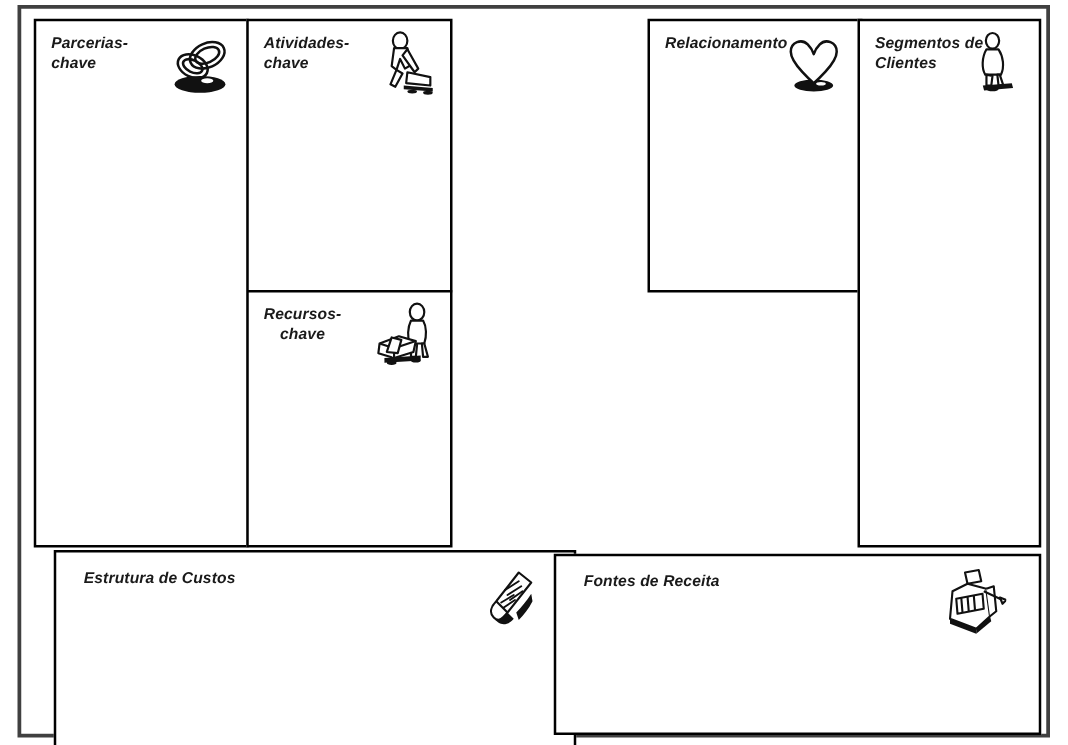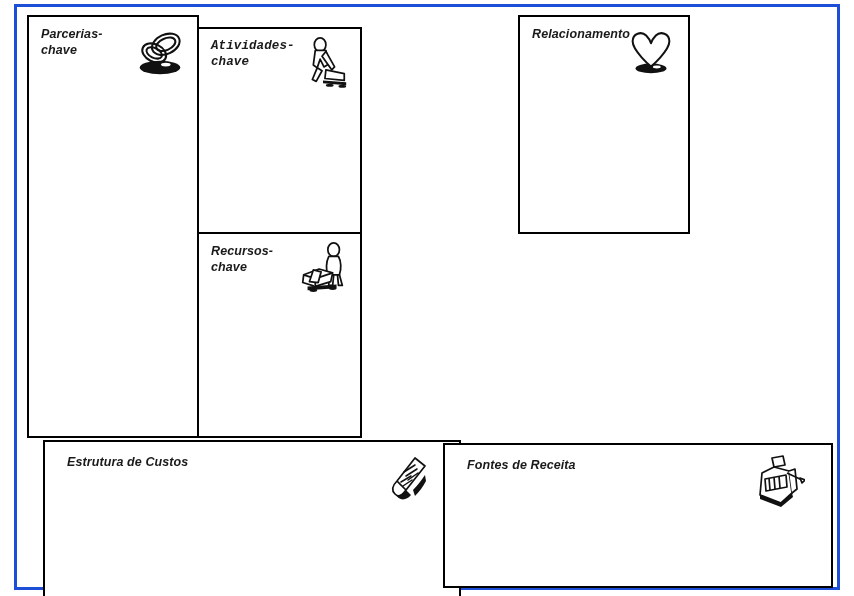--- a/index.html
+++ b/index.html
@@ -16,21 +16,21 @@
   }
 
   
   #canvas-frame {
     position: absolute;
     left: 14px;
     top: 4px;
     width: 826px;
     height: 586px;
     box-sizing: border-box;
-    border: 3px solid #1d4ed8;
+    border: 3px solid #404040;
     background: #ffffff;
   }
 
   
   #canvas-grid {
     position: absolute;
     left: 10px;
     top: 8px;
     width: 806px;
     height: 570px;
@@ -78,22 +78,22 @@
   }
   .bmc-block.wide .block-icon {
     top: 8px;
     right: 26px;
     width: 60px;
     height: 60px;
   }
 
   
   #block-key-partners   { left: 0px;   top: 0px;   width: 172px; height: 423px; }
-  #block-key-activities { left: 170px; top: 12px;   width: 165px; height: 219px; font-family: Liberation Mono, monospace; }
-  #block-key-resources  { left: 170px; top: 217px; width: 165px; height: 206px; }
+  #block-key-activities { left: 170px; top: 0px;   width: 165px; height: 219px; }
+  #block-key-resources  { left: 170px; top: 217px; width: 165px; height: 206px; text-align: center; }
   #block-value-prop     { left: 333px; top: 0px;   width: 160px; height: 423px; }
   #block-relationships  { left: 491px; top: 0px;   width: 172px; height: 219px; }
   #block-channels       { left: 491px; top: 217px; width: 170px; height: 206px; }
   #block-segments       { left: 659px; top: 0px;   width: 147px; height: 423px; }
   #block-cost-structure { left: 16px;   top: 425px; width: 418px; height: 174px; }
   #block-revenue        { left: 416px; top: 428px; width: 390px; height: 145px; }
 </style>
 </head>
 <body>
 
@@ -165,20 +165,36 @@
         <svg viewBox="0 0 60 60">
           <ellipse cx="30" cy="47" rx="16" ry="5" fill="#111"></ellipse>
           <ellipse cx="36" cy="45.5" rx="4" ry="1.5" fill="#fff"></ellipse>
           <path d="M30 45 C30 45 11 29 11 19 C11 11 20 8 25 13 C27 15 29 18 30 21
                    C31 18 33 15 35 13 C40 8 49 11 49 19 C49 29 30 45 30 45 Z" fill="#fff" stroke="#111" stroke-width="2.1" stroke-linejoin="round"></path>
         </svg>
       </div>
     </div>
 
 
+    <div class="bmc-block" id="block-segments">
+      <div class="block-label">Segmentos de
+Clientes</div>
+      <div class="block-icon">
+        <svg viewBox="0 0 60 60">
+          <g fill="#fff" stroke="#111" stroke-width="1.8" stroke-linejoin="round">
+            <ellipse cx="30" cy="10" rx="5.5" ry="6.5"></ellipse>
+            <path d="M25 17 C21 24 21 33 24 38 L37 38 C40 32 39 23 35 17 Z"></path>
+            <path d="M25 38 L25 47 L29 47 L30 39 Z"></path>
+            <path d="M34 38 L35 47 L39 47 L36 38 Z"></path>
+          </g>
+          <path d="M22 47 L46 45 L47 49 L23 51 Z" fill="#111"></path>
+          <ellipse cx="30" cy="50" rx="5" ry="1.8" fill="#111"></ellipse>
+        </svg>
+      </div>
+    </div>
 
     <div class="bmc-block wide" id="block-cost-structure">
       <div class="block-label">Estrutura de Custos</div>
       <div class="block-icon">
         <svg viewBox="0 0 60 60">
           <g fill="#fff" stroke="#111" stroke-width="1.7" stroke-linejoin="round">
             <path d="M22 44 C18 40 20 35 24 31 L42 8 L52 16 L33 40 C29 45 26 48 22 44 Z"></path>
             <path d="M24 31 C27 34 29 36 33 40"></path>
           </g>
           <g stroke="#111" stroke-width="1.5" stroke-linecap="round">

